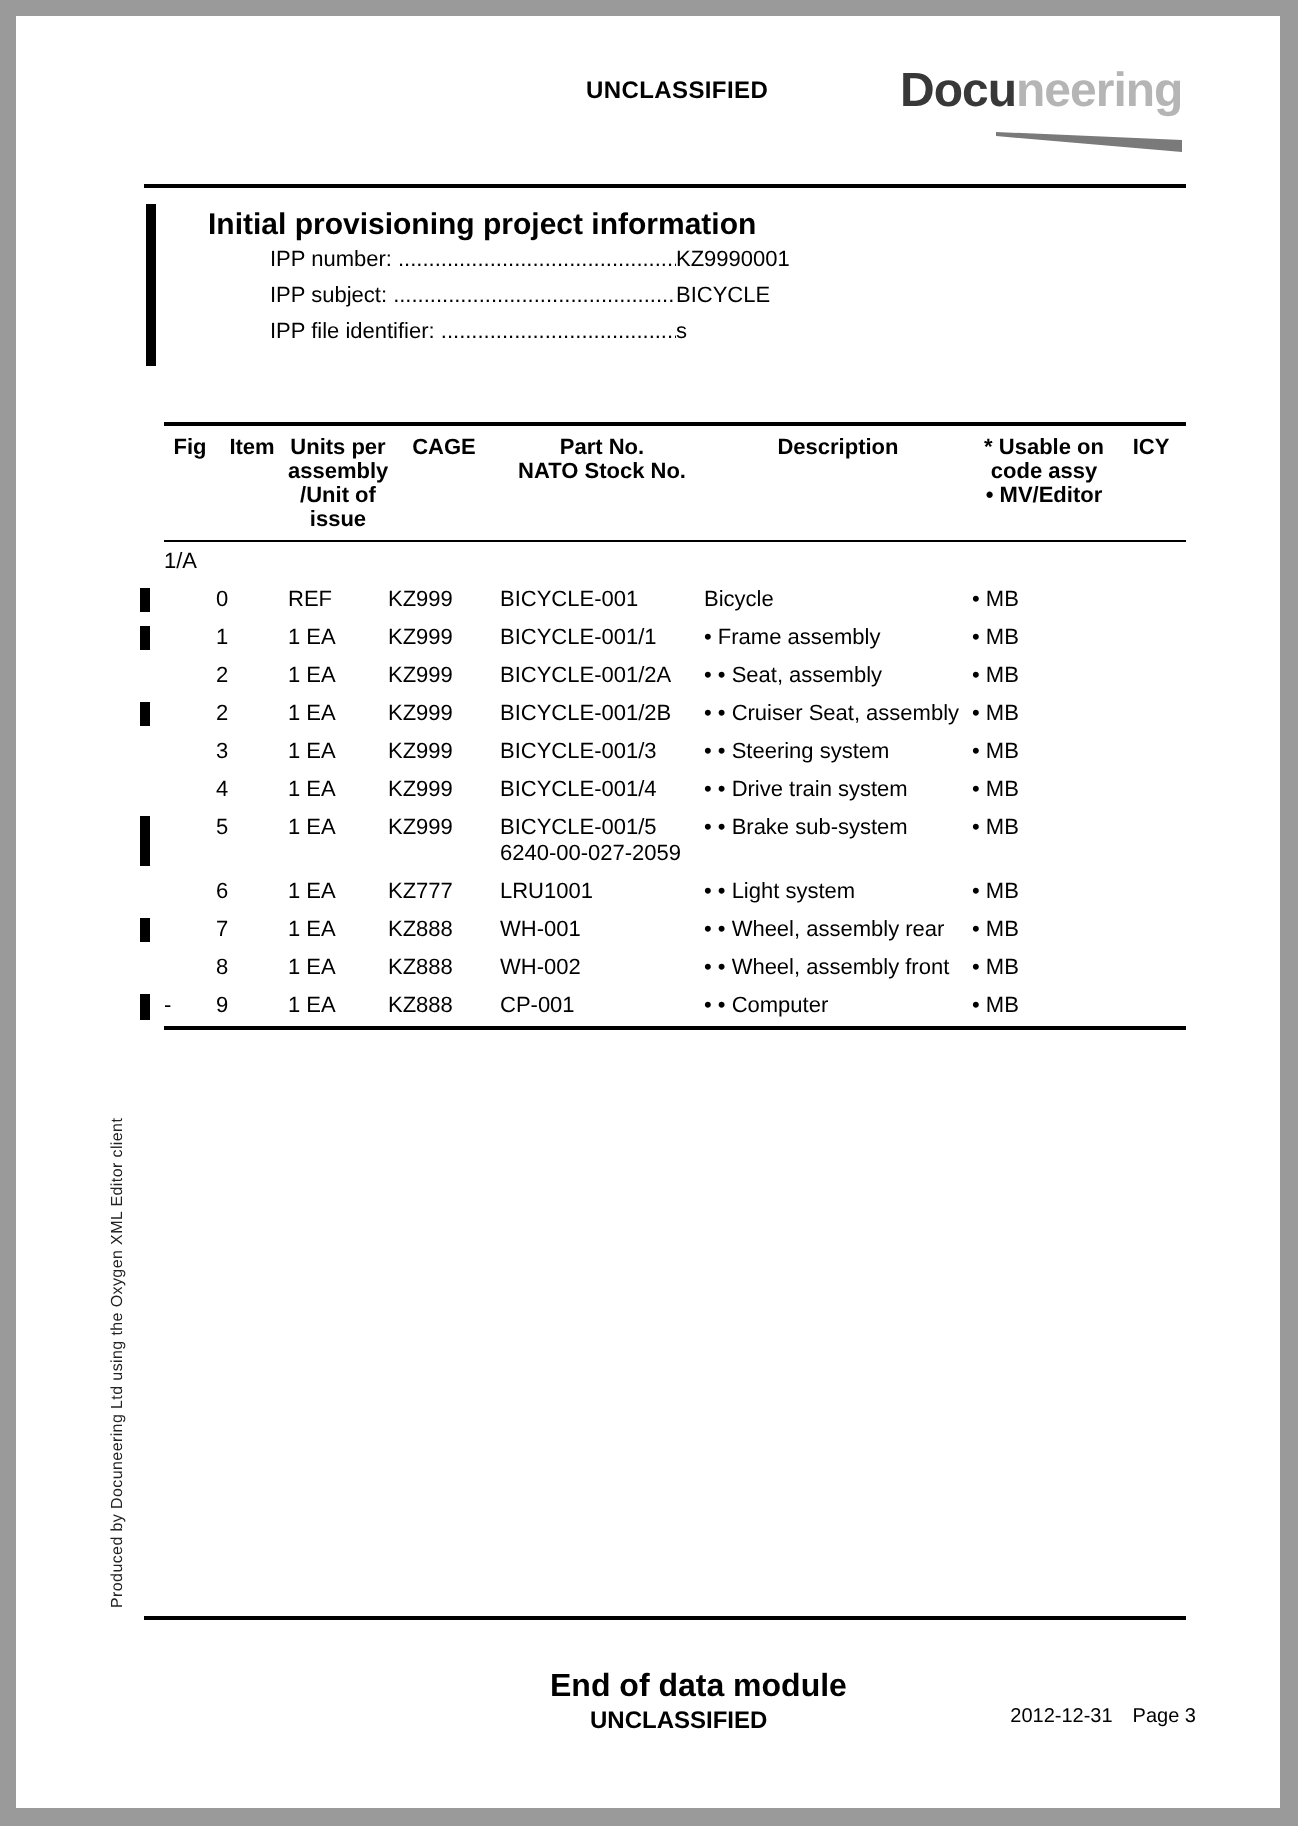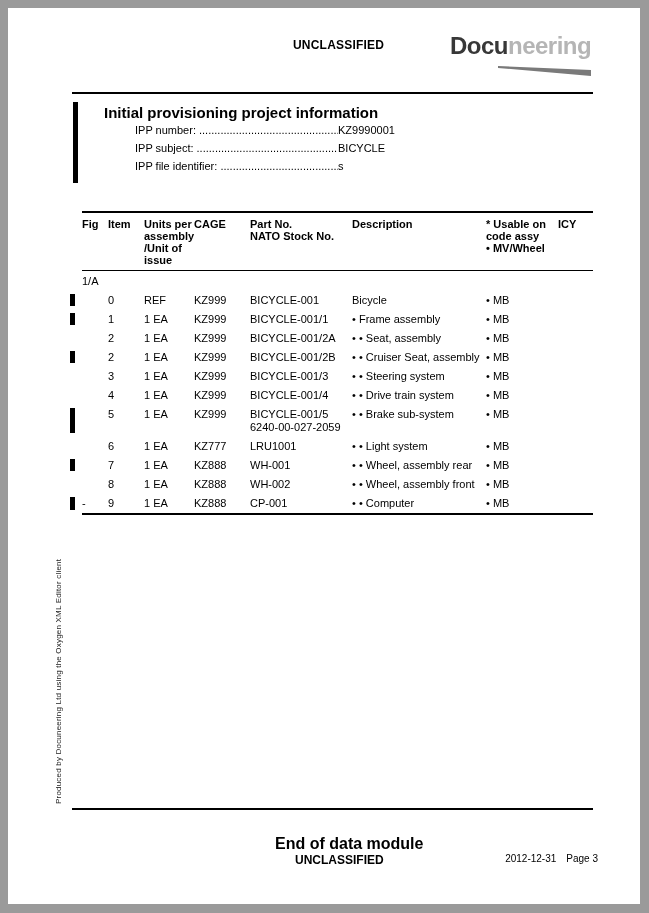--- a/index.html
+++ b/index.html
@@ -30,21 +30,21 @@
   .ipp-block { position:absolute; left:127px; top:113px; font-size:11px; line-height:18px; }
   .ipp-line  { white-space:nowrap; }
   .ipp-lead  { display:inline-block; width:203px; overflow:hidden; white-space:nowrap; vertical-align:top; }
 
   .table-wrap { position:absolute; left:74px; top:203px; }
   table.ipc {
     border-collapse:collapse; table-layout:fixed; width:511px;
     font-size:11px; border-top:2px solid #000;
   }
   table.ipc th {
-    text-align:left; vertical-align:top; font-weight:bold;
+    text-align:center; vertical-align:top; font-weight:bold;
     padding:5px 0 4px; line-height:12px; border-bottom:1px solid #000;
     font-size:11px;
   }
   table.ipc td {
     vertical-align:top; padding:3px 0; line-height:13px; height:13px;
     overflow:hidden; white-space:nowrap;
   }
   table.ipc tr.fig-group-row td { height:14px; padding:4px 0 2px; }
   table.ipc tbody tr.last td { border-bottom:2px solid #000; }
 
@@ -120,21 +120,21 @@
           <th>
             <div>Part No.</div>
             <div>NATO Stock No.</div>
           </th>
           <th>
               <div>Description</div>
             </th>
           <th>
             <div>* Usable on</div>
             <div>code assy</div>
-            <div>• MV/Wheel</div>
+            <div>• MV/Editor</div>
           </th>
           <th>
               <div>ICY</div>
             </th>
         </tr>
       </thead>
       <tbody id="ipc-rows">
         <tr class="fig-group-row">
           <td colspan="8">1/A</td>
         </tr>

